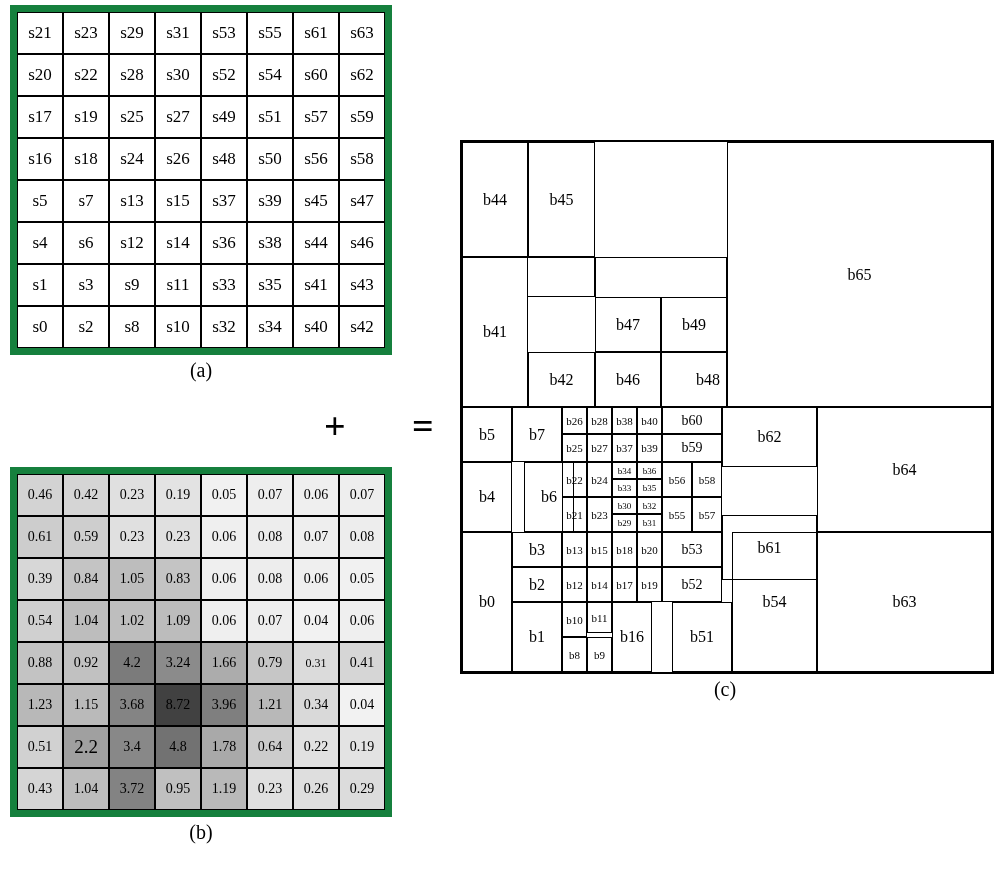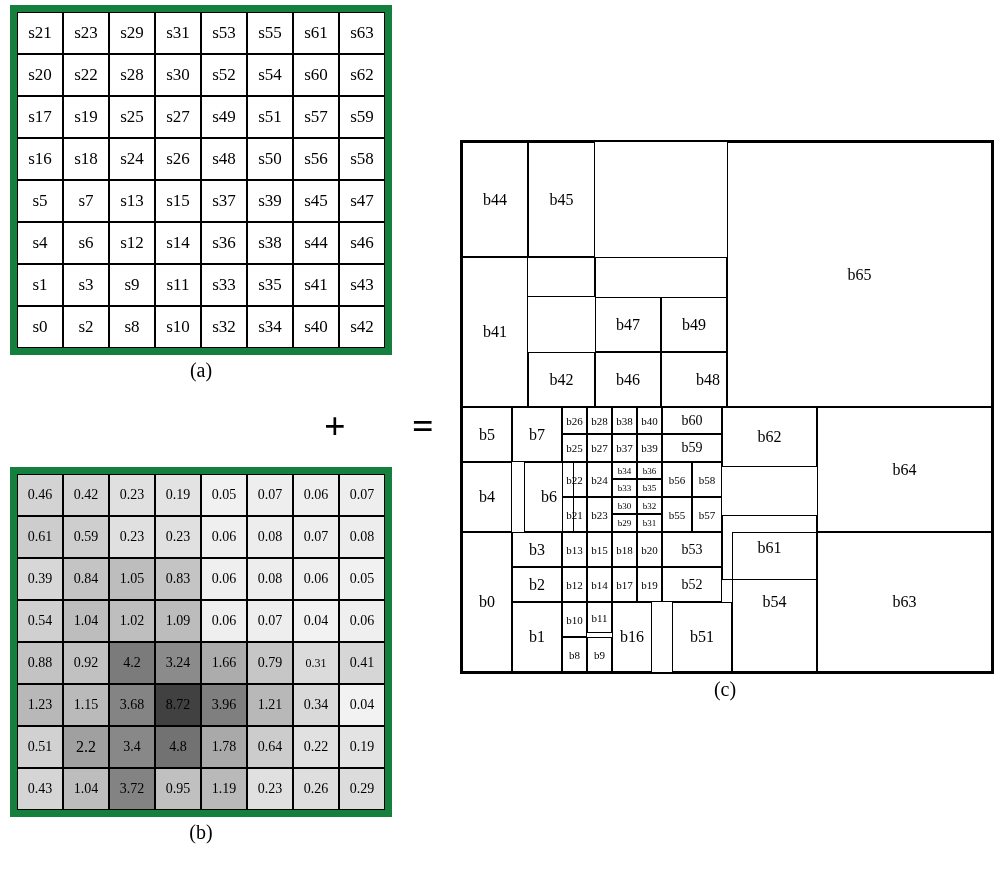--- a/index.html
+++ b/index.html
@@ -174,21 +174,21 @@
       <div class="cell" style="background: rgb(214, 214, 214); font-size: 14px;">0.41</div>
       <div class="cell" style="background: rgb(184, 184, 184); font-size: 14px;">1.23</div>
       <div class="cell" style="background: rgb(186, 186, 186); font-size: 14px;">1.15</div>
       <div class="cell" style="background: rgb(132, 132, 132); font-size: 14px;">3.68</div>
       <div class="cell" style="background: rgb(65, 65, 65); font-size: 14px;">8.72</div>
       <div class="cell" style="background: rgb(127, 127, 127); font-size: 14px;">3.96</div>
       <div class="cell" style="background: rgb(184, 184, 184); font-size: 14px;">1.21</div>
       <div class="cell" style="background: rgb(217, 217, 217); font-size: 14px;">0.34</div>
       <div class="cell" style="background: rgb(242, 242, 242); font-size: 14px;">0.04</div>
       <div class="cell" style="background: rgb(209, 209, 209); font-size: 14px;">0.51</div>
-      <div class="cell" style="background: rgb(160, 160, 160); font-size: 16px;">2.2</div>
+      <div class="cell" style="background: rgb(160, 160, 160); font-size: 19px;">2.2</div>
       <div class="cell" style="background: rgb(136, 136, 136); font-size: 14px;">3.4</div>
       <div class="cell" style="background: rgb(114, 114, 114); font-size: 14px;">4.8</div>
       <div class="cell" style="background: rgb(169, 169, 169); font-size: 14px;">1.78</div>
       <div class="cell" style="background: rgb(204, 204, 204); font-size: 14px;">0.64</div>
       <div class="cell" style="background: rgb(225, 225, 225); font-size: 14px;">0.22</div>
       <div class="cell" style="background: rgb(227, 227, 227); font-size: 14px;">0.19</div>
       <div class="cell" style="background: rgb(213, 213, 213); font-size: 14px;">0.43</div>
       <div class="cell" style="background: rgb(189, 189, 189); font-size: 14px;">1.04</div>
       <div class="cell" style="background: rgb(131, 131, 131); font-size: 14px;">3.72</div>
       <div class="cell" style="background: rgb(192, 192, 192); font-size: 14px;">0.95</div>

